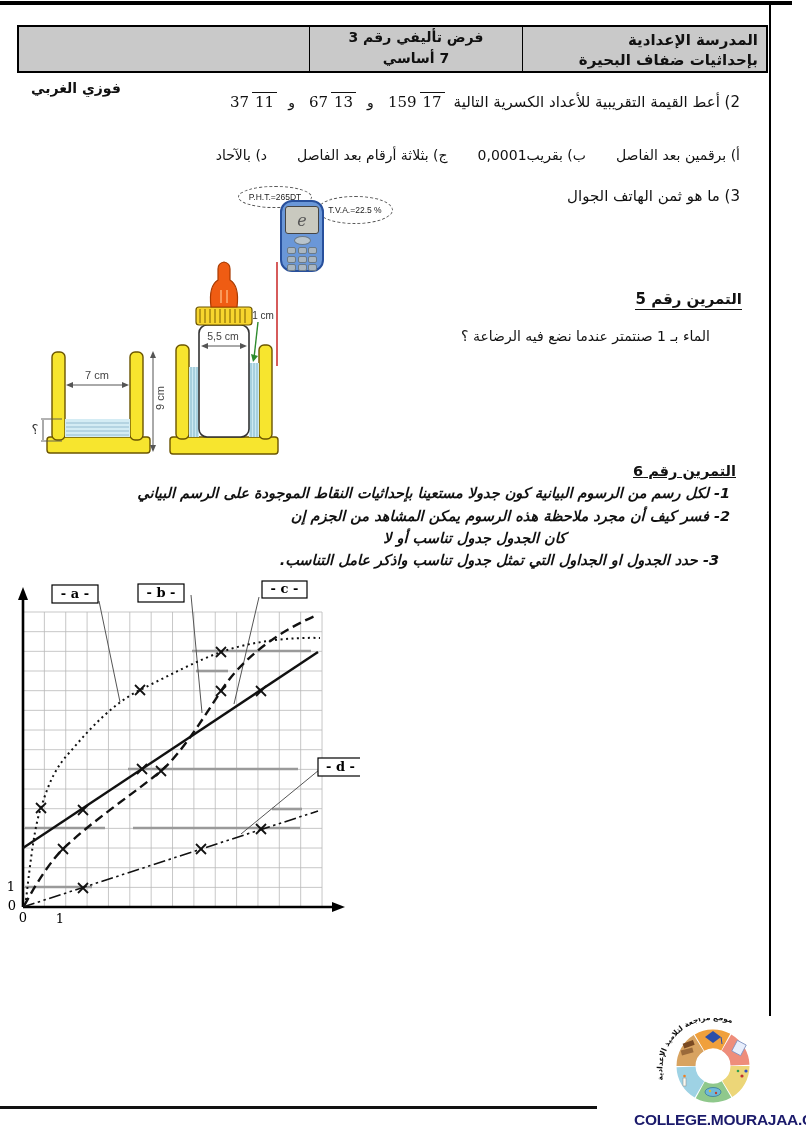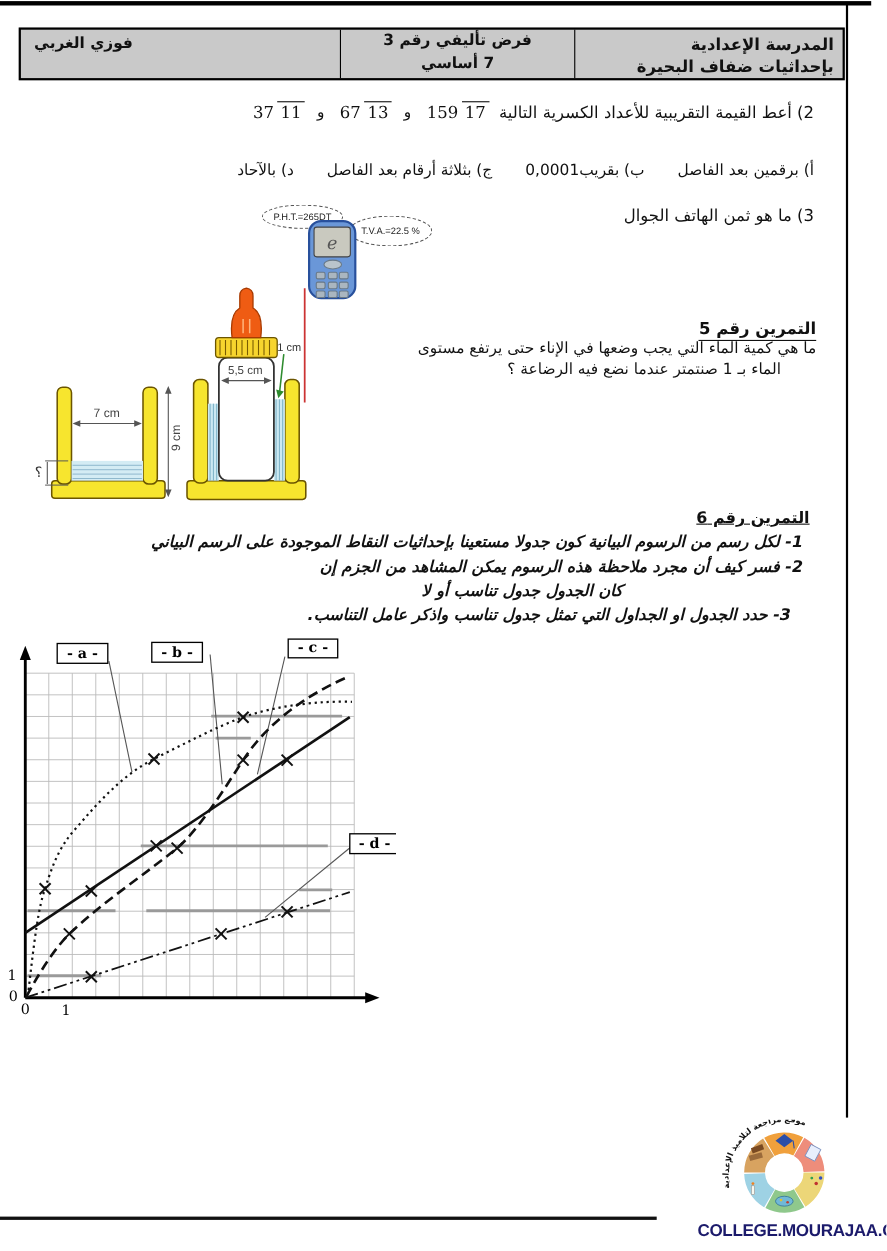--- a/index.html
+++ b/index.html
@@ -8,21 +8,21 @@
   .abs{position:absolute;}
   .rtl{direction:rtl;unicode-bidi:embed;}
   
   #top-rule{left:0;top:1px;width:792px;height:4px;background:#000;}
   #right-rule{left:769px;top:3px;width:2px;height:1013px;background:#000;}
   #bottom-rule{left:0;top:1106px;width:597px;height:3px;background:#111;}
   
   #header{left:17px;top:25px;width:747px;height:44px;background:#c9c9c9;border:2px solid #000;
           display:flex;flex-direction:row;direction:rtl;}
   .hcell{border-left:1px solid #000;padding:3px 8px;box-sizing:border-box;}
-  .hcell:last-child{border-left:none;}
+  .hcell:last-child{border-left:none;margin-top:48px;}
   #cell-school{width:244px;text-align:right;font-size:15px;font-weight:600;line-height:1.35;}
   #cell-exam{width:213px;text-align:center;font-weight:bold;font-size:14px;line-height:1.5;padding-top:0;}
   #cell-teacher{flex:1;text-align:left;direction:ltr;font-weight:bold;font-size:14px;padding-top:5px;padding-left:12px;}
   
   #q2-row{top:92px;right:66px;display:flex;align-items:center;gap:9px;font-size:15px;}
   .frac{display:inline-flex;flex-direction:row;align-items:center;font-family:"DejaVu Serif",serif;
         font-size:15px;line-height:1.25;direction:ltr;}
   .frac .den{border-top:1.4px solid #111;padding:0 3px;}
   .frac .num{padding:0 3px;}
   .waw{font-size:14px;padding:0 2px;}
@@ -117,21 +117,20 @@
         <span></span>
         <span></span>
         <span></span>
       <span></span>
         <span></span>
         <span></span>
     </div>
   </div>
 
   <div class="abs rtl" id="ex5-title">التمرين رقم 5</div>
-  <div class="abs rtl" id="ex5-line1">ما هي كمية الماء التي يجب وضعها في الإناء حتى يرتفع مستوى</div>
   <div class="abs rtl" id="ex5-line2">الماء بـ 1 صنتمتر عندما نضع فيه الرضاعة ؟</div>
 
   <svg id="fig5" style="left:0;top:255px;" width="330" height="210" viewBox="0 255 330 210">
 
     <rect x="47" y="437" width="103" height="16" rx="3" fill="#f7e52e" stroke="#6b5500" stroke-width="1.4"></rect>
     <rect x="52" y="352" width="13" height="88" rx="5" fill="#f7e52e" stroke="#6b5500" stroke-width="1.4"></rect>
     <rect x="130" y="352" width="13" height="88" rx="5" fill="#f7e52e" stroke="#6b5500" stroke-width="1.4"></rect>
     <rect x="65" y="419" width="65" height="18" fill="#d4ecf4"></rect>
     <line x1="66" y1="423" x2="129" y2="423" stroke="#8fb8cc" stroke-width="0.9"></line>
     <line x1="66" y1="427" x2="129" y2="427" stroke="#8fb8cc" stroke-width="0.9"></line>

